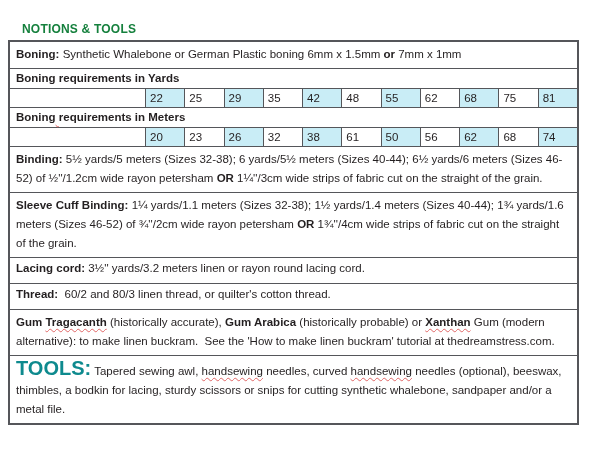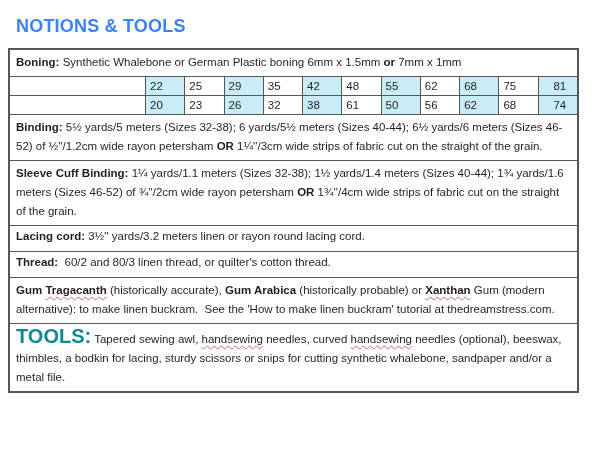--- a/index.html
+++ b/index.html
@@ -2,37 +2,37 @@
 <html><head>
 <meta charset="utf-8">
 <style>
   html,body{margin:0;padding:0;}
   body{
     width:600px;height:451px;background:#ffffff;overflow:hidden;position:relative;
     font-family:"Liberation Sans", sans-serif;color:#231F20;
     -webkit-font-smoothing:antialiased;
   }
   .page-title{
-    position:absolute;left:8px;top:8px;margin:8px;
-    font-size:18px;font-weight:bold;color:#3b82f6;letter-spacing:0.2px;
+    position:absolute;left:8px;top:8px;margin:14px;
+    font-size:12px;font-weight:bold;color:#15803d;letter-spacing:0.2px;
   }
   .doc-table{
-    position:absolute;left:8px;top:48px;width:571px;box-sizing:border-box;
+    position:absolute;left:8px;top:40px;width:571px;box-sizing:border-box;
     border:2px solid #55565A;background:#ffffff;
   }
   .row{box-sizing:border-box;font-size:11.5px;line-height:19px;}
   .row + .row{border-top:1px solid #55565A;}
   .text-row{padding:3px 6px 4px 6px;}
   .text-row p{margin:0;}
   .subhead-row{padding:2px 6px;font-weight:bold;line-height:15px;}
   .values-row{display:flex;height:19px;line-height:17px;}
   .spacer-cell{width:136px;border-right:1px solid #55565A;box-sizing:border-box;}
   .cells{display:flex;flex:1;}
   .vcell{flex:1;border-right:1px solid #55565A;box-sizing:border-box;padding:1px 0 16px 4px;}
-  .vcell:last-child{border-right:none;text-align:center;}
+  .vcell:last-child{border-right:none;}
   .vcell.hl{background:#C9EDF6;}
   .b{font-weight:bold;}
   .sq{
     text-decoration-line:underline;
     text-decoration-style:wavy;
     text-decoration-color:#E06666;
     text-decoration-thickness:1px;
     text-underline-offset:2px;
   }
   .accent{color:#0E8A8E;font-weight:bold;font-size:20px;}
@@ -42,38 +42,40 @@
 <body>
 
 <h1 class="page-title">NOTIONS &amp; TOOLS</h1>
 
 <div class="doc-table">
 
   <div class="row text-row">
     <p><span class="b">Boning:</span><span> Synthetic Whalebone or German Plastic boning 6mm x 1.5mm </span><span class="b">or</span><span> 7mm x 1mm</span></p>
   </div>
 
+  <div class="row subhead-row"><span class="b">Boning requirements in Yards</span></div>
 
   <div class="row values-row">
     <div class="spacer-cell"></div>
     <div class="cells">
         <div class="vcell hl">22</div>
         <div class="vcell">25</div>
         <div class="vcell hl">29</div>
         <div class="vcell">35</div>
         <div class="vcell hl">42</div>
         <div class="vcell">48</div>
         <div class="vcell hl">55</div>
         <div class="vcell">62</div>
         <div class="vcell hl">68</div>
         <div class="vcell">75</div>
         <div class="vcell hl">81</div>
       </div>
   </div>
 
+  <div class="row subhead-row"><span class="b">Boning</span><span class="sq">&nbsp;</span><span class="b">requirements in Meters</span></div>
 
   <div class="row values-row">
     <div class="spacer-cell"></div>
     <div class="cells">
         <div class="vcell hl">20</div>
         <div class="vcell">23</div>
         <div class="vcell hl">26</div>
         <div class="vcell">32</div>
         <div class="vcell hl">38</div>
         <div class="vcell">61</div>

